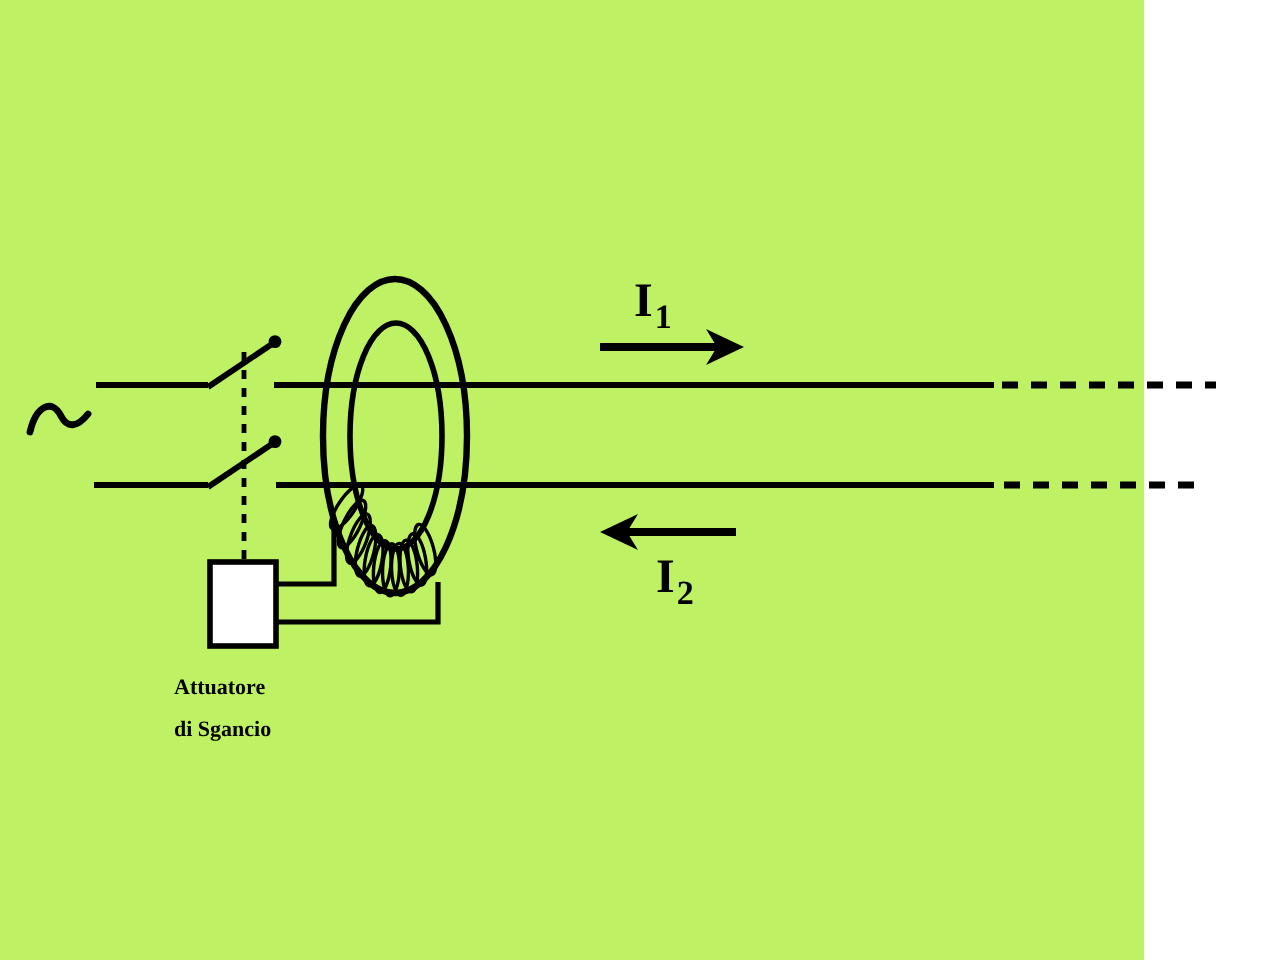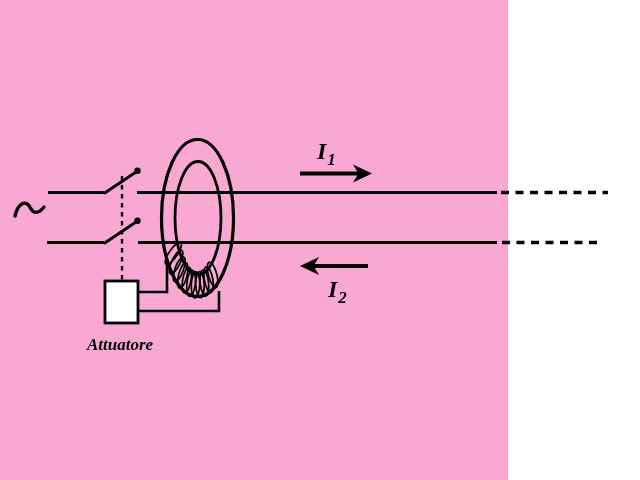--- a/index.html
+++ b/index.html
@@ -2,41 +2,41 @@
 <html><head>
 <meta charset="utf-8">
 <style>
   html, body { margin: 0; padding: 0; }
   body {
     width: 640px; height: 480px;
     background: #ffffff;
     font-family: "Liberation Serif", serif;
     overflow: hidden;
   }
-  .canvas { position: relative; width: 508px; height: 480px; background: #f9a8d4; font-style: italic; }
+  .canvas { position: relative; width: 572px; height: 480px; background: #bef264; }
   .canvas svg { position: absolute; left: 0; top: 0; }
 
   .stroke { stroke: #000000; fill: none; }
   .fillblk { fill: #000000; stroke: none; }
 
   .overlay-label {
     position: absolute;
     color: #000000;
     font-weight: bold;
     white-space: nowrap;
   }
   .current-label { font-size: 24px; line-height: 1; letter-spacing: 0; }
   .current-label sub {
     font-size: 17px;
     vertical-align: baseline;
     position: relative;
     top: 6px;
     left: 1px;
   }
-  .actuator-label { font-size: 17px; line-height: 21px; }
+  .actuator-label { font-size: 11px; line-height: 21px; }
 </style>
 </head>
 <body>
 
 <div class="canvas">
 
   <svg width="640" height="480" viewBox="0 0 640 480">
 
     <path class="stroke" d="M 15 216 C 18 203 26 199 30.5 208 C 33.5 214 38.5 214 44 207" stroke-width="3.4" stroke-linecap="round"></path>
 
@@ -91,15 +91,16 @@
   <div class="overlay-label current-label" style="left:317px; top:139px;">
     <span>I</span><sub>1</sub>
   </div>
 
   <div class="overlay-label current-label" style="left:328px; top:277px;">
     <span>I</span><sub>2</sub>
   </div>
 
   <div class="overlay-label actuator-label" style="left:87px; top:334px;">
     <div>Attuatore</div>
+    <div>di Sgancio</div>
   </div>
 
 </div>
 
 </body></html>

